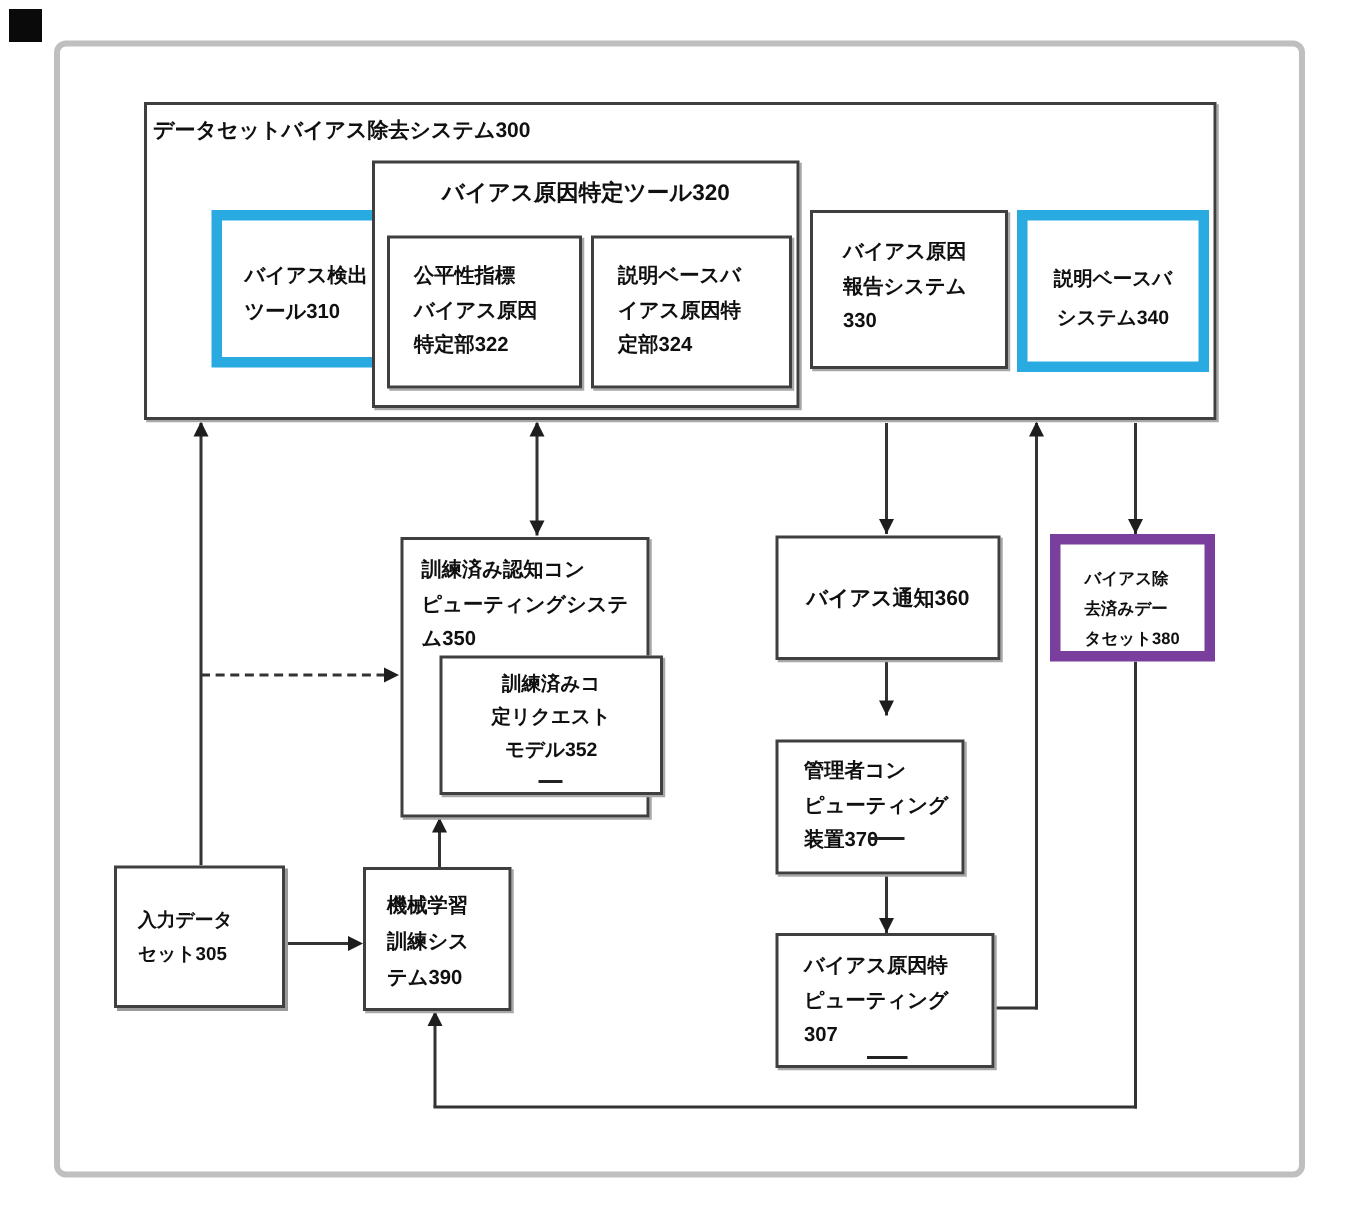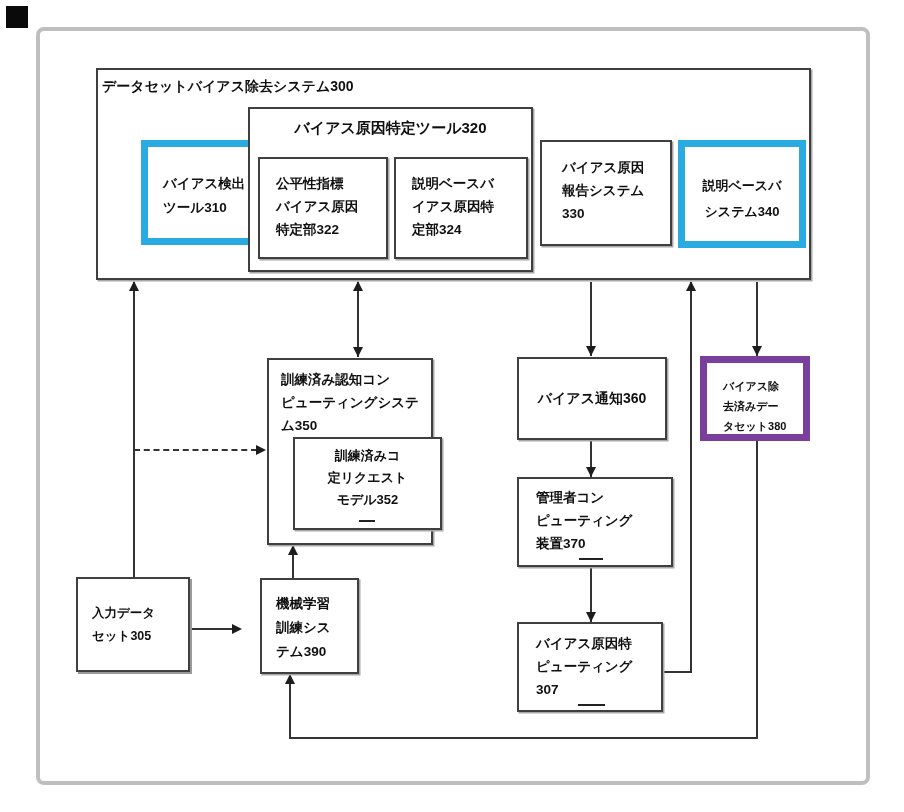--- a/index.html
+++ b/index.html
@@ -119,38 +119,38 @@
   <div class="box" style="left:517px;top:357px;width:150px;height:83px;font-size:14px;text-align:center;line-height:79px;">
     <span>バイアス通知360</span>
   </div>
 
   <div class="box acc-purple" style="left:700px;top:356px;width:110px;height:85px;padding:13px 0 0 16px;font-size:11px;line-height:20px;text-align:left;">
     <span class="lbl">バイアス除</span>
     <span class="lbl">去済みデー</span>
     <span class="lbl">タセット380</span>
   </div>
 
-  <div class="box" style="left:517px;top:477px;width:156px;height:90px;padding:7px 0 0 17px;font-size:13.5px;line-height:23px;">
+  <div class="box" style="left:517px;top:493px;width:126px;height:90px;padding:7px 0 0 17px;font-size:13.5px;line-height:23px;">
     <span class="lbl">管理者コン</span>
     <span class="lbl">ピューティング</span>
     <span class="lbl">装置370</span>
   </div>
   <div class="dash" style="left:579px;top:558px;width:24px;"></div>
 
   <div class="box" style="left:517px;top:622px;width:146px;height:90px;padding:8px 0 12px 17px;font-size:13.5px;line-height:23px;">
     <span class="lbl">バイアス原因特</span>
     <span class="lbl">ピューティング</span>
     <span class="lbl">307</span>
   </div>
   <div class="dash" style="left:578px;top:704px;width:27px;"></div>
 
   <div class="box acc-green" style="left:76px;top:577px;width:114px;height:95px;padding:23px 0 0 14px;font-size:12.5px;line-height:23px;">
     <span class="lbl">入力データ</span>
     <span class="lbl">セット305</span>
   </div>
 
-  <div class="box" style="left:242px;top:578px;width:99px;height:96px;padding:12px 0 0 14px;font-size:13.5px;line-height:24px;margin-left:18px;">
+  <div class="box" style="left:242px;top:578px;width:99px;height:96px;padding:12px 0 0 14px;font-size:13.5px;line-height:24px;">
     <span class="lbl">機械学習</span>
     <span class="lbl">訓練シス</span>
     <span class="lbl">テム390</span>
   </div>
 
 </div>
 
 </body></html>

